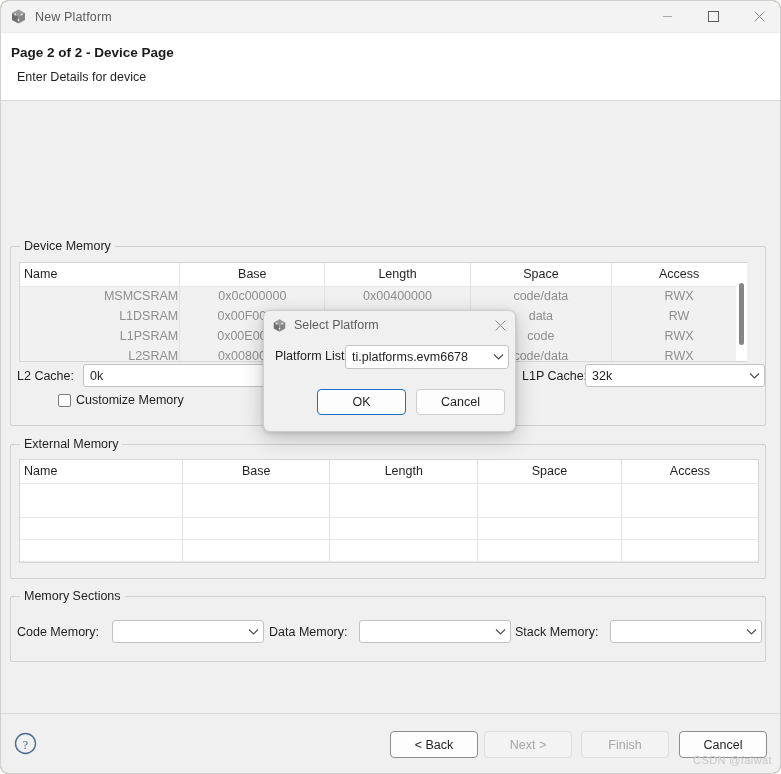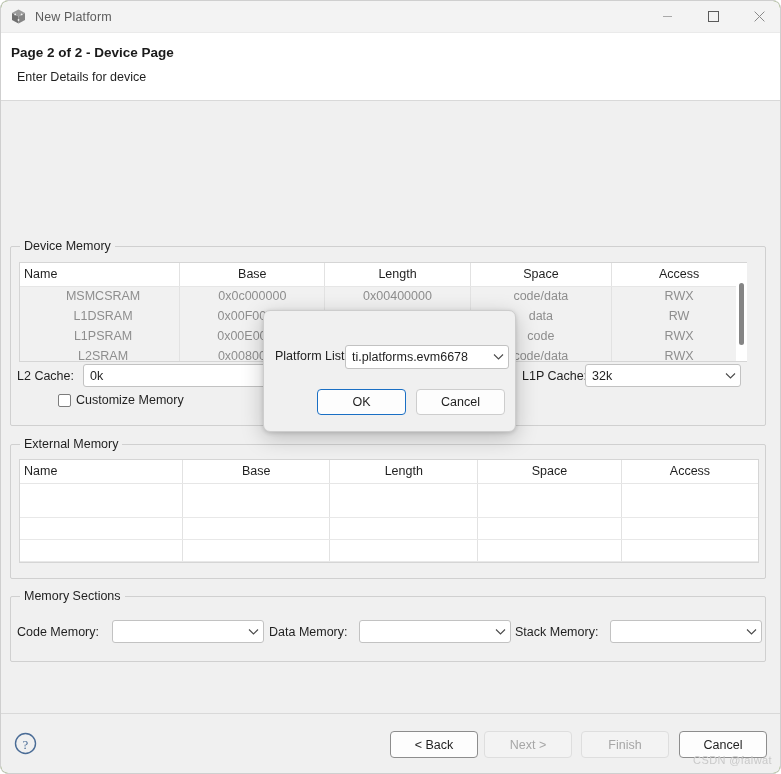--- a/index.html
+++ b/index.html
@@ -148,21 +148,21 @@
   .tbl th:first-child { text-align: left; padding-left: 4px; }
   .tbl th:last-child { border-right: none; }
   .tbl td {
     font-size: 12.5px;
     color: #8e8e8e;
     background: #f1f1f1;
     border-right: 1px solid #e2e2e2;
     height: 20px;
     text-align: center;
   }
-  .tbl td:first-child { text-align: center; padding-left: 8px; }
+  .tbl td:first-child { text-align: right; padding-left: 8px; }
   .tbl td:last-child { border-right: none; }
 
   .tbl.empty td {
     background: #ffffff;
     border-bottom: 1px solid #e8e8e8;
   }
 
   .vscroll {
     position: absolute;
     width: 11px;
@@ -403,21 +403,21 @@
       <div class="combo" style="left:72px; top:117px; width:197px; height:23px;">
         <span class="cval">0k</span>
         <span class="chev">
           <svg width="11" height="8" viewBox="0 0 11 8">
               <polyline points="1,1.5 5.5,6 10,1.5" fill="none" stroke="#4a4a4a" stroke-width="1.1"></polyline>
             </svg>
         </span>
       </div>
 
       <span class="fld-label" style="left:511px; top:122px;">L1P Cache:</span>
-      <div class="combo" style="left:574px; top:117px; width:156px; height:23px;">
+      <div class="combo" style="left:574px; top:117px; width:180px; height:23px;">
         <span class="cval">32k</span>
         <span class="chev">
           <svg width="11" height="8" viewBox="0 0 11 8">
               <polyline points="1,1.5 5.5,6 10,1.5" fill="none" stroke="#4a4a4a" stroke-width="1.1"></polyline>
             </svg>
         </span>
       </div>
 
       <div class="cbx-wrap" style="left:23px; top:146px;padding-left:24px;">
         <span class="cbx"></span>
@@ -519,20 +519,39 @@
   </span>
 
   <button class="wbtn strong" style="left:389px; top:730px; width:88px;">&lt; Back</button>
   <button class="wbtn disabled" style="left:483px; top:730px; width:88px;">Next &gt;</button>
   <button class="wbtn disabled" style="left:580px; top:730px; width:88px;">Finish</button>
   <button class="wbtn strong" style="left:678px; top:730px; width:88px;">Cancel</button>
 
   <span class="watermark">CSDN @falwat</span>
 
   <div class="modal">
+    <div class="modal-titlebar">
+      <span class="modal-icon">
+        <svg width="15" height="15" viewBox="0 0 17 17">
+          <polygon points="8.5,1.5 15,5 8.5,8.5 2,5" fill="#9a9a9a"></polygon>
+          <polygon points="2,5 8.5,8.5 8.5,15.5 2,12" fill="#6f6f6f"></polygon>
+          <polygon points="15,5 8.5,8.5 8.5,15.5 15,12" fill="#848484"></polygon>
+          <circle cx="5.2" cy="6.4" r="0.9" fill="#f3f3f3"></circle>
+          <circle cx="11.6" cy="6.4" r="0.9" fill="#f3f3f3"></circle>
+          <circle cx="8.5" cy="12" r="0.9" fill="#efefef"></circle>
+        </svg>
+      </span>
+      <span class="modal-title">Select Platform</span>
+      <span class="modal-close">
+        <svg width="11" height="11" viewBox="0 0 11 11">
+            <line x1="0.6" y1="0.6" x2="10.4" y2="10.4" stroke="#8a8a8a" stroke-width="1"></line>
+            <line x1="10.4" y1="0.6" x2="0.6" y2="10.4" stroke="#8a8a8a" stroke-width="1"></line>
+          </svg>
+      </span>
+    </div>
 
     <span class="modal-row-label">Platform List</span>
     <div class="combo modal-combo">
       <span class="cval">ti.platforms.evm6678</span>
       <span class="chev">
         <svg width="11" height="8" viewBox="0 0 11 8">
             <polyline points="1,1.5 5.5,6 10,1.5" fill="none" stroke="#4a4a4a" stroke-width="1.1"></polyline>
           </svg>
       </span>
     </div>

